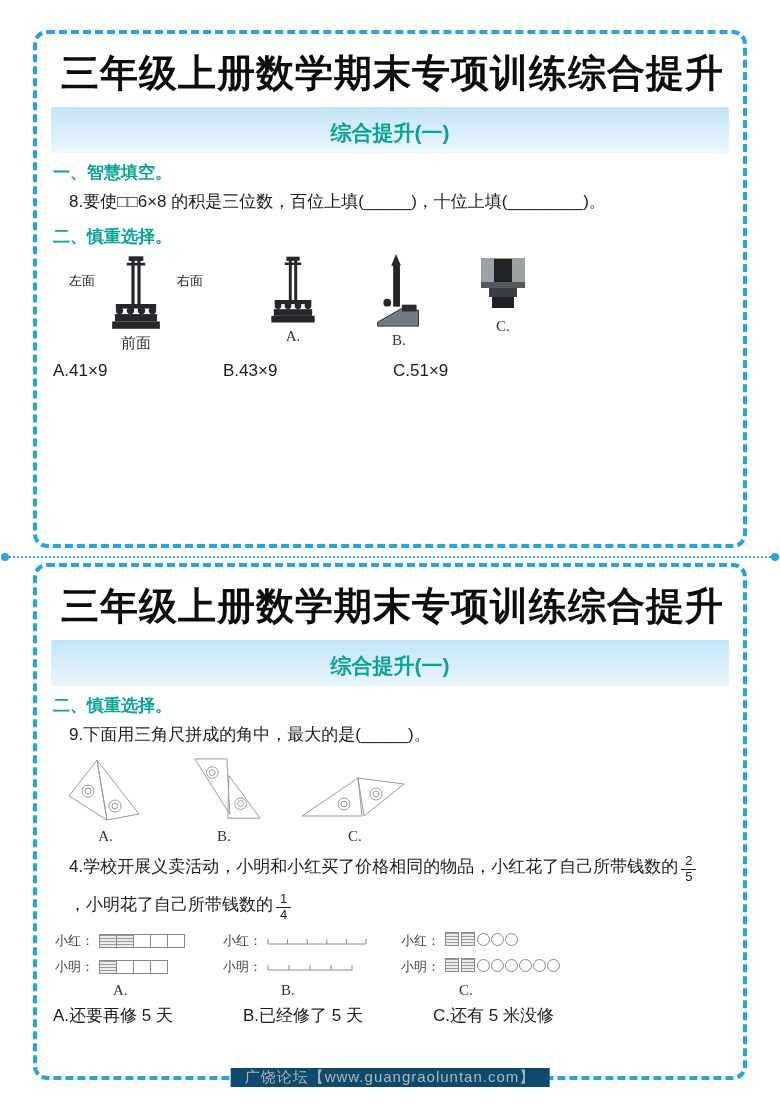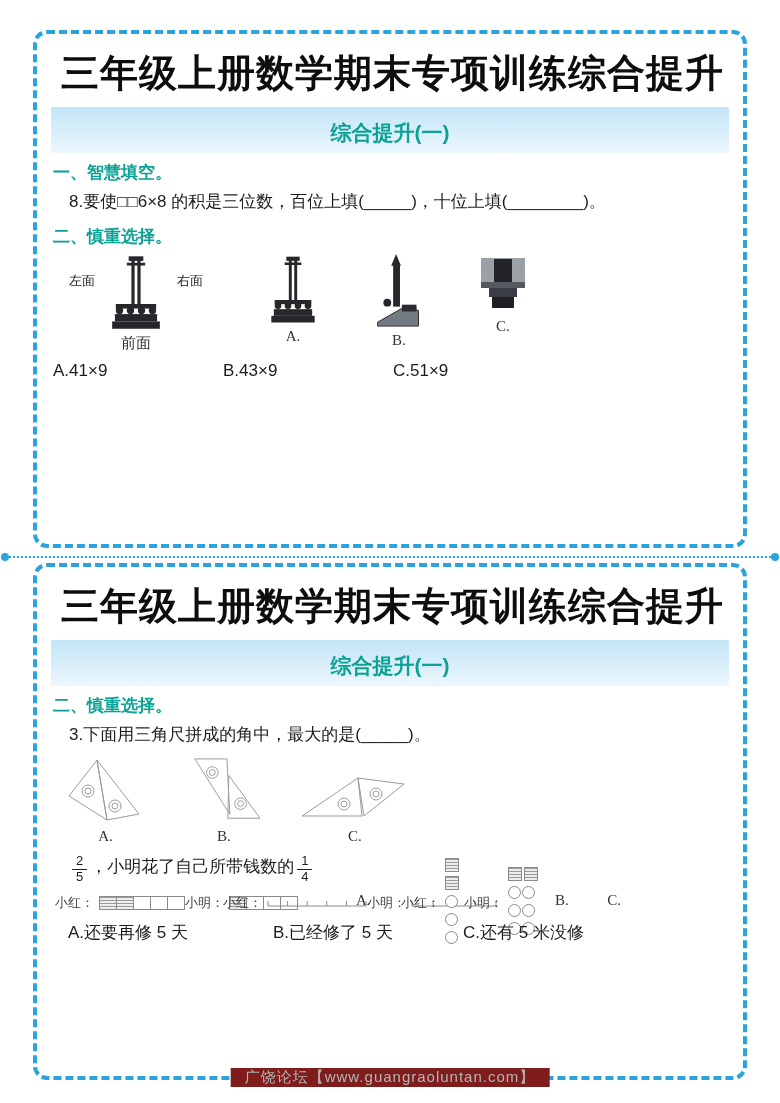--- a/index.html
+++ b/index.html
@@ -23,38 +23,38 @@
   .banner{
     background:linear-gradient(180deg,#c3e5f7 0%,#d9eefa 55%,#ecf7fd 100%);
     color:#0aa295;font-size:21px;font-weight:bold;text-align:center;
     padding:12px 0 6px;border-radius:2px;margin:0 -2px 6px;
   }
   .section{color:#0aa295;font-size:17px;font-weight:bold;margin:8px 0 2px;}
   .q{font-size:17px;line-height:30px;margin:3px 16px;color:#1c1c1c;}
   .q4p{line-height:38px;}
   .opts{display:flex;font-size:17px;line-height:30px;margin:2px 0;}
   .opt-w{width:170px;}
-  .opt-w5{width:190px;margin-left:15px;}
+  .opt-w5{width:190px;}
   
   .photos{display:flex;align-items:flex-start;margin:6px 0 2px 8px;height:100px;}
   .photo-ref{display:flex;flex-direction:column;align-items:center;}
   .ref-top{display:flex;align-items:center;}
   .side-label{font-size:13px;color:#222;margin:0 8px;position:relative;top:-12px;}
   .fig-label{font-size:15px;color:#333;font-family:"Liberation Serif",serif;margin-top:2px;text-align:center;}
   .photo-opt{display:flex;flex-direction:column;align-items:center;margin-left:52px;}
   
   .figs{display:flex;align-items:flex-end;margin:6px 0 2px 10px;}
   .fig-col{display:flex;flex-direction:column;align-items:center;margin-right:36px;}
   
   .frac{display:inline-block;vertical-align:-0.7em;text-align:center;font-size:13px;line-height:1.15;margin:0 3px;}
   .frac .num{display:block;border-bottom:1px solid #222;padding:0 4px;}
   .frac .den{display:block;}
   
   .diagrams{display:flex;margin:4px 0 2px 2px;}
-  .dgroup{display:flex;flex-direction:row;}
+  .dgroup{display:flex;flex-direction:column;}
   .dg-a{width:168px;}
   .dg-b{width:178px;}
   .dg-c{width:220px;}
   .drow{display:flex;align-items:center;height:26px;}
   .dname{font-size:13px;color:#3d3d3d;width:44px;flex:none;}
   .bar{display:inline-flex;height:12px;border:1px solid #8a8a8a;background:#fff;}
   .cell{width:16px;border-right:1px solid #8a8a8a;}
   .cell:last-child{border-right:none;}
   .hatch{background:repeating-linear-gradient(180deg,#9a9a9a 0 1px,#ededed 1px 3px);}
   .sq{display:inline-block;width:12px;height:12px;border:1px solid #8a8a8a;margin-right:2px;
@@ -62,21 +62,21 @@
   .circ{display:inline-block;width:11px;height:11px;border:1px solid #8a8a8a;border-radius:50%;margin-right:1px;background:#fff;}
   .dletter{font-size:15px;color:#333;font-family:"Liberation Serif",serif;margin:2px 0 0 58px;}
   
   .cutline{position:absolute;top:556px;left:6px;right:6px;border-top:2px dotted #2ba3dc;}
   .cutline .dot{position:absolute;top:-5px;width:8px;height:8px;border-radius:50%;background:#2ba3dc;}
   .cutline .dot-l{left:-5px;}
   .cutline .dot-r{right:-5px;}
   
   .footer{
     position:absolute;top:1068px;left:50%;transform:translateX(-50%);
-    background:#7f1d1d;padding:0 14px;color:#b5b5b5;font-size:15px;letter-spacing:1px;
+    background:#0c4a6e;padding:0 14px;color:#b5b5b5;font-size:15px;letter-spacing:1px;
     z-index:3;white-space:nowrap;
   }
   svg{display:block;}
 </style>
 </head>
 <body>
 
 <div class="card card1">
   <h1 class="title">三年级上册数学期末专项训练综合提升</h1>
   <div class="banner">综合提升(一)</div>
@@ -170,21 +170,21 @@
 <div class="cutline">
   <span class="dot dot-l"></span>
   <span class="dot dot-r"></span>
 </div>
 
 <div class="card card2">
   <h1 class="title">三年级上册数学期末专项训练综合提升</h1>
   <div class="banner">综合提升(一)</div>
 
   <div class="section">二、慎重选择。</div>
-  <p class="q">3.下面用三角尺拼成的角中，最大的是(_____)。</p>
+  <p class="q">9.下面用三角尺拼成的角中，最大的是(_____)。</p>
 
   <div class="figs">
     <div class="fig-col">
       <svg width="85" height="70" viewBox="0 0 85 70">
         <g fill="none" stroke="#9a9a9a" stroke-width="1">
           <polygon points="34,4 6,40 44,64"></polygon>
           <polygon points="34,4 44,64 76,58"></polygon>
           <circle cx="25" cy="35" r="6"></circle>
             <circle cx="25" cy="35" r="3"></circle>
           <circle cx="52" cy="50" r="6"></circle>
@@ -215,21 +215,21 @@
             <circle cx="44" cy="34" r="3"></circle>
           <circle cx="76" cy="24" r="6"></circle>
             <circle cx="76" cy="24" r="3"></circle>
         </g>
       </svg>
       <div class="fig-label">C.</div>
     </div>
   </div>
 
   <p class="q q4p">
-    <span class="frac"><span class="num">2</span><span class="den">5</span></span><span>，小明花了自己所带钱数的</span><span class="frac"><span class="num">1</span><span class="den">4</span></span>
+    <span>4.学校开展义卖活动，小明和小红买了价格相同的物品，小红花了自己所带钱数的</span><span class="frac"><span class="num">2</span><span class="den">5</span></span><span>，小明花了自己所带钱数的</span><span class="frac"><span class="num">1</span><span class="den">4</span></span>
   </p>
 
   <div class="diagrams">
 
     <div class="dgroup dg-a">
       <div class="drow">
         <span class="dname">小红：</span>
         <span class="bar">
           <span class="cell hatch"></span>
             <span class="cell hatch"></span>

